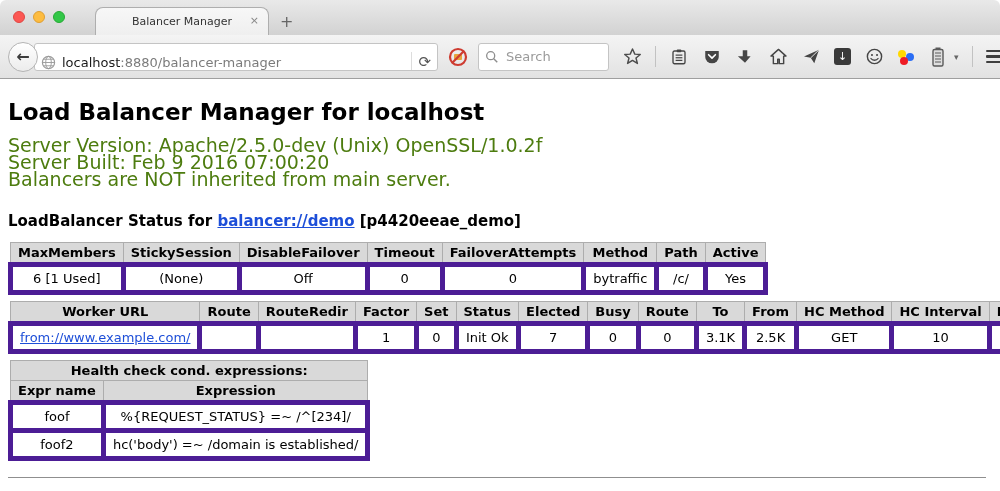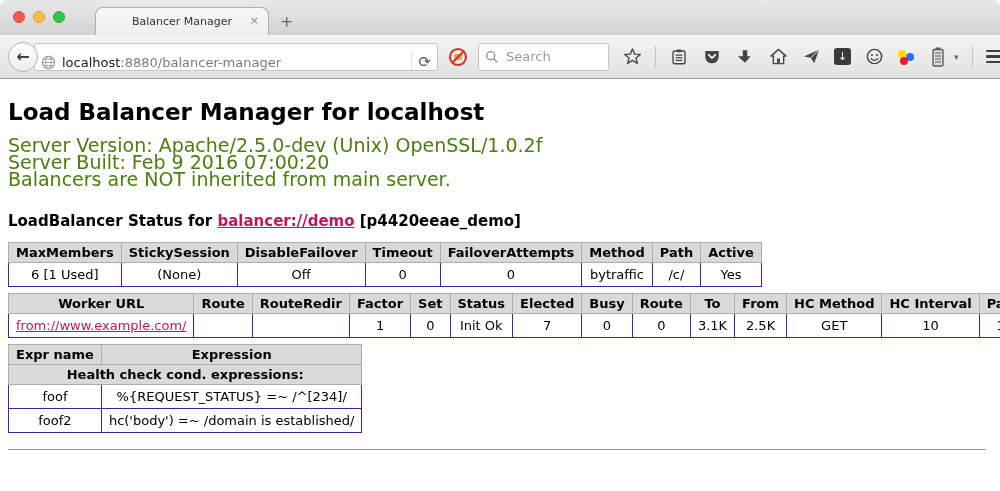--- a/index.html
+++ b/index.html
@@ -50,24 +50,24 @@
   .caret{font-size:9px;color:#666;margin-left:-7px;}
   .hamburger{display:flex;flex-direction:column;gap:3px;}
   .hamburger i{display:block;width:18px;height:2.5px;background:#3f3f3f;border-radius:1px;}
   .rightgroup{display:flex;align-items:center;gap:13px;margin-left:auto;}
 
   
   .content{padding:4px 14px 0 8px;background:#fff;}
   h1.pagetitle{font-size:23px;margin:16px 0 12px;color:#000;letter-spacing:0;}
   .infoline{font-size:19px;line-height:17px;color:#4d7c0f;}
   .subhead{font-size:15px;font-weight:bold;margin-top:24px;margin-bottom:12px;color:#000;}
-  a.plink{color:#be185d;margin-top:24px;}
+  a.plink{color:#1d4ed8;margin-top:24px;}
   table.apache{border-collapse:collapse;font-size:13px;margin-top:6px;border:1px solid #8e8e8e;}
   table.apache th{background:#d9d9d9;border:1px solid #adadad;padding:2px 7px;text-align:center;white-space:nowrap;font-weight:bold;}
-  table.apache td{border:1px solid #4c1d95;padding:2px 7px;text-align:center;white-space:nowrap;height:19px;}
+  table.apache td{border:5px solid #4c1d95;padding:2px 7px;text-align:center;white-space:nowrap;height:19px;}
   td.cell-left{text-align:left;}
   .w-route{min-width:36px;}.w-redir{min-width:64px;}
   .mt{margin-top:17px;}
   hr.rule{margin:16px 0 0;border:none;border-top:1px solid #8f8f8f;border-bottom:1px solid #fff;height:0;}
   svg{display:block;}
 </style>
 </head>
 <body>
 
 <div class="window">
@@ -263,25 +263,25 @@
         <td>10</td>
         <td>1 (0)</td>
 
       </tr>
     </tbody>
       </table>
 
     <table class="apache mt">
       <tbody>
           <tr>
+        <th colspan="2">Health check cond. expressions:</th>
+      </tr>
+      <tr>
         <th>Expr name</th>
         <th>Expression</th>
-      </tr>
-      <tr>
-        <th colspan="2">Health check cond. expressions:</th>
       </tr>
       <tr>
         <td>foof</td>
         <td class="cell-left">%{REQUEST_STATUS} =~ /^[234]/</td>
       </tr>
       <tr>
         <td>foof2</td>
         <td class="cell-left">hc('body') =~ /domain is established/</td>
       </tr>
     </tbody>

